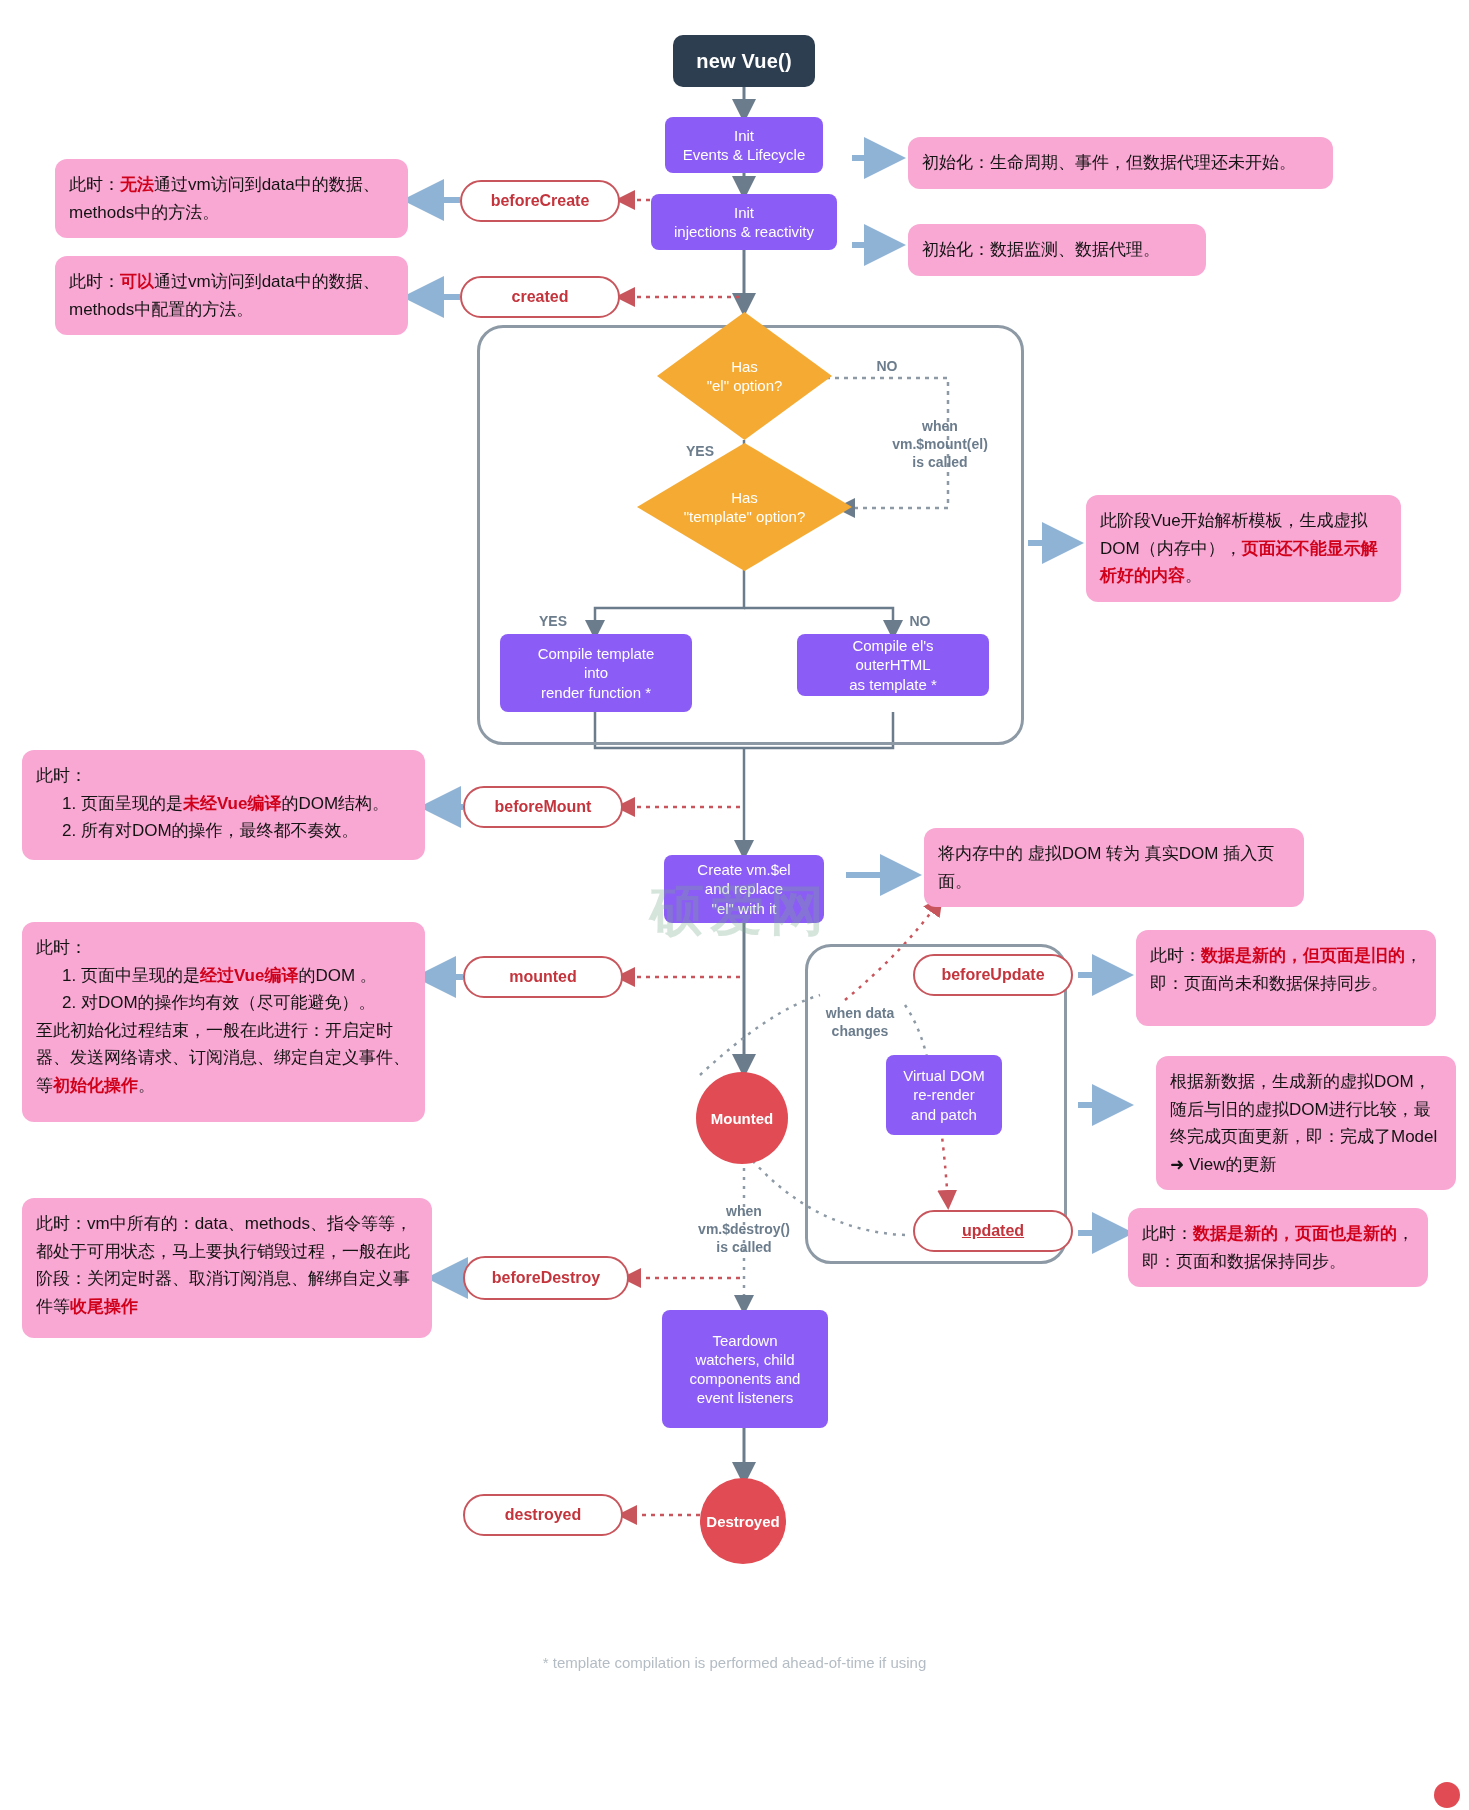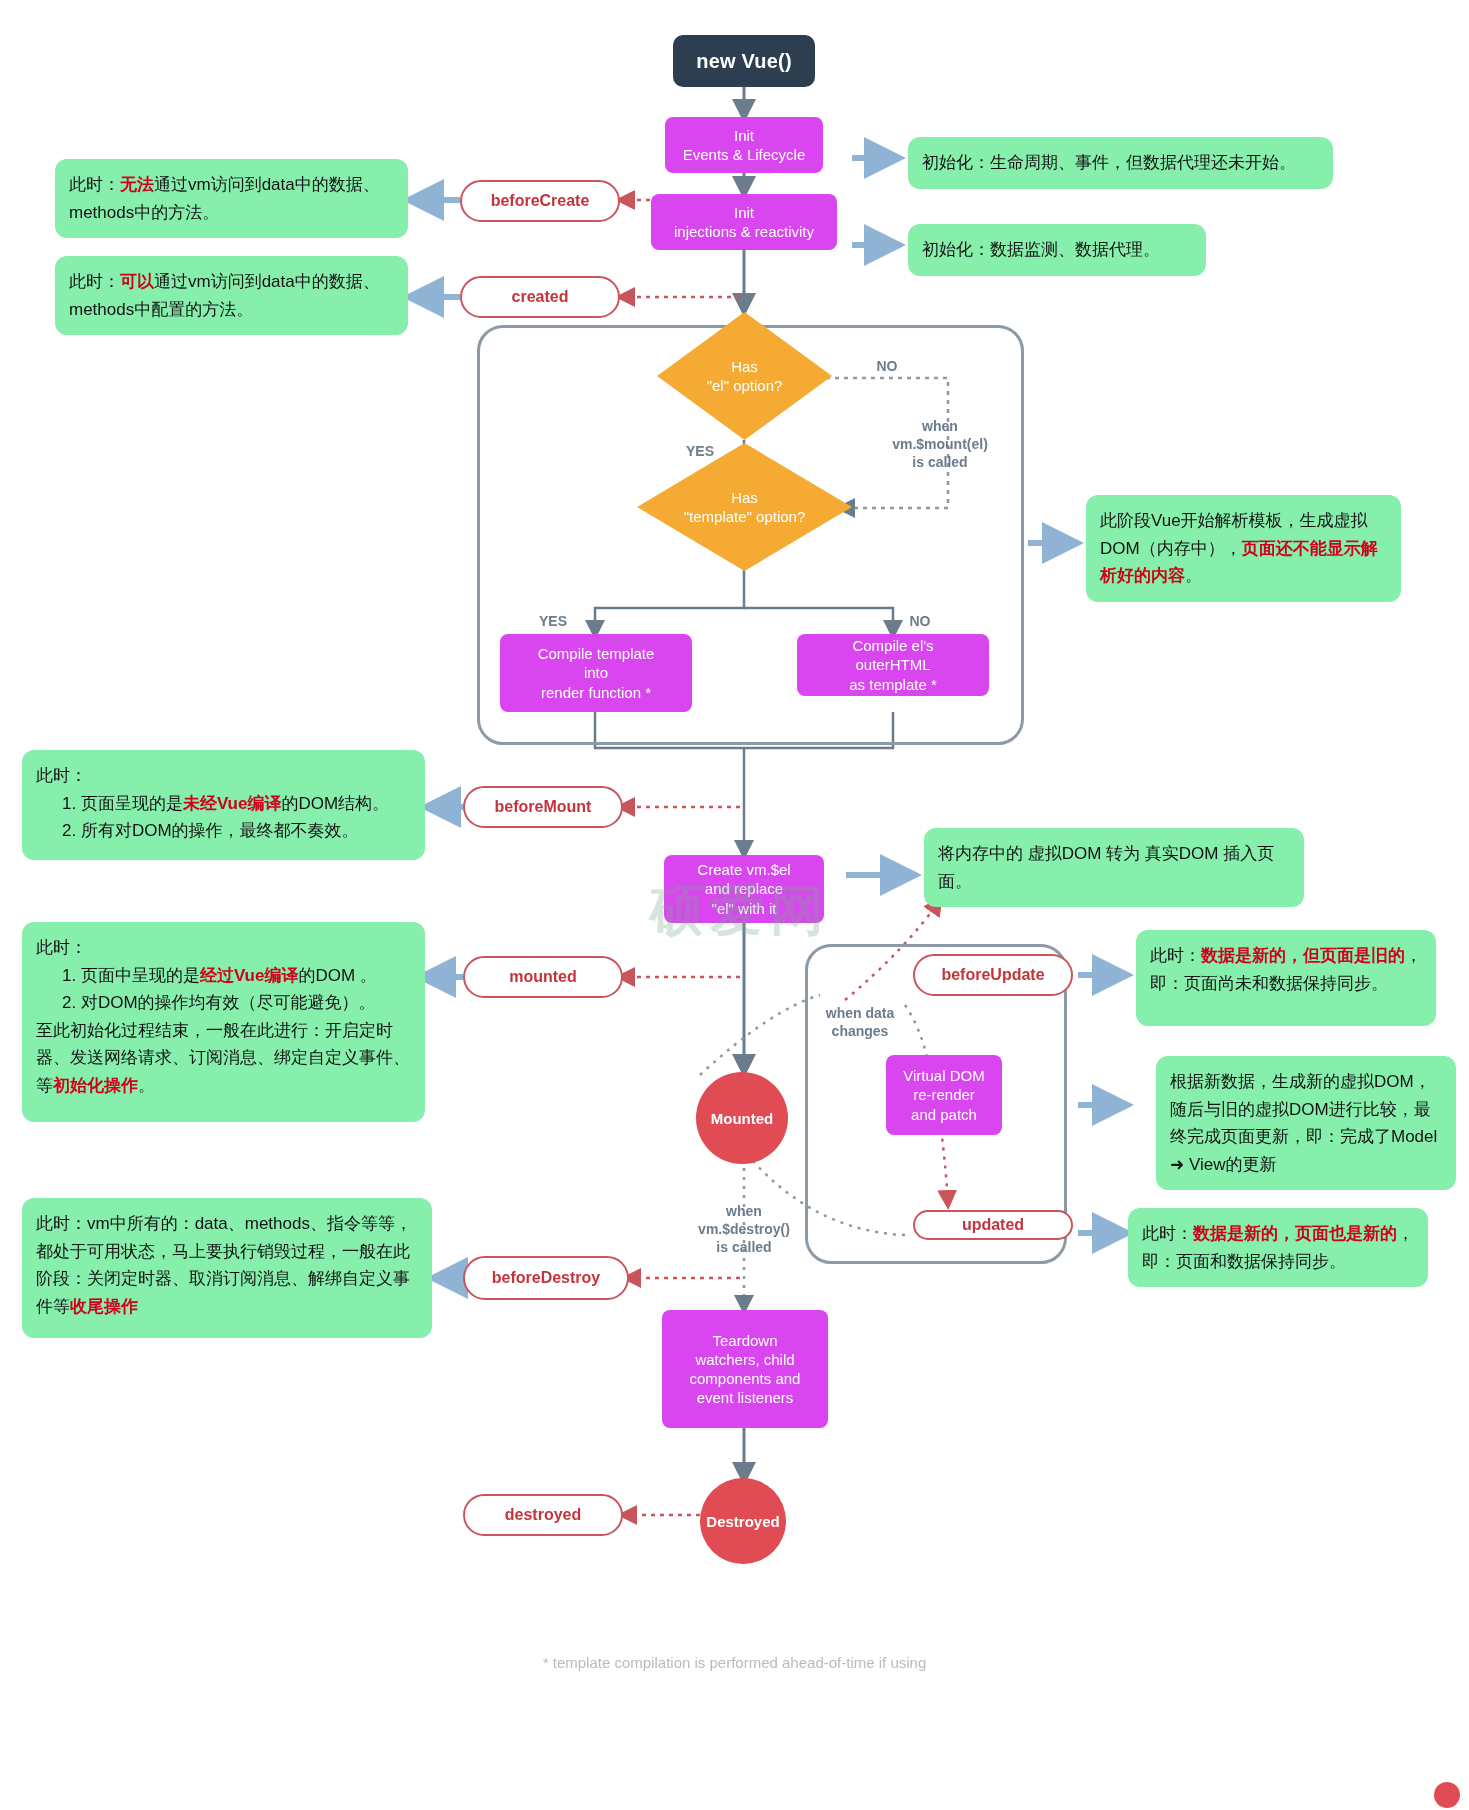--- a/index.html
+++ b/index.html
@@ -38,21 +38,21 @@
     background: #2c3e50;
     color: #ffffff;
     border-radius: 10px;
     font-weight: bold;
     font-size: 20px;
     letter-spacing: .2px;
   }
 
   
   .green-node {
-    background: #d946ef;
+    background: #8b5cf6;
     color: #ffffff;
     border-radius: 8px;
     font-size: 15px;
     line-height: 1.28;
     padding: 16px 8px;
   }
 
   
   .diamond-wrap {
     position: absolute;
@@ -96,21 +96,21 @@
     color: #ffffff;
     border-radius: 50%;
     font-weight: bold;
     font-size: 15px;
   }
 
   
   .note {
     position: absolute;
     box-sizing: border-box;
-    background: #86efac;
+    background: #f9a8d4;
     border-radius: 12px;
     color: #131313;
     font-size: 17px;
     line-height: 1.62;
     padding: 12px 14px;
     text-align: left;
   }
   .note .hl {
     color: #d0021b;
     font-weight: bold;
@@ -327,21 +327,21 @@
   </div>
   <div class="node hook-pill" style="left:463px; top:786px; width:160px; height:42px;">
     <span>beforeMount</span>
   </div>
   <div class="node hook-pill" style="left:463px; top:956px; width:160px; height:42px;">
     <span>mounted</span>
   </div>
   <div class="node hook-pill" style="left:913px; top:954px; width:160px; height:42px;">
     <span>beforeUpdate</span>
   </div>
-  <div class="node hook-pill" style="left:913px; top:1210px; width:160px; height:30px;">
+  <div class="node hook-pill" style="left:913px; top:1210px; width:160px; height:42px;text-decoration:underline;">
     <span>updated</span>
   </div>
   <div class="node hook-pill" style="left:463px; top:1256px; width:166px; height:44px;">
     <span>beforeDestroy</span>
   </div>
   <div class="node hook-pill" style="left:463px; top:1494px; width:160px; height:42px;">
     <span>destroyed</span>
   </div>
 
   <div class="edge-label" style="left:862px; top:345px; width:50px;">

